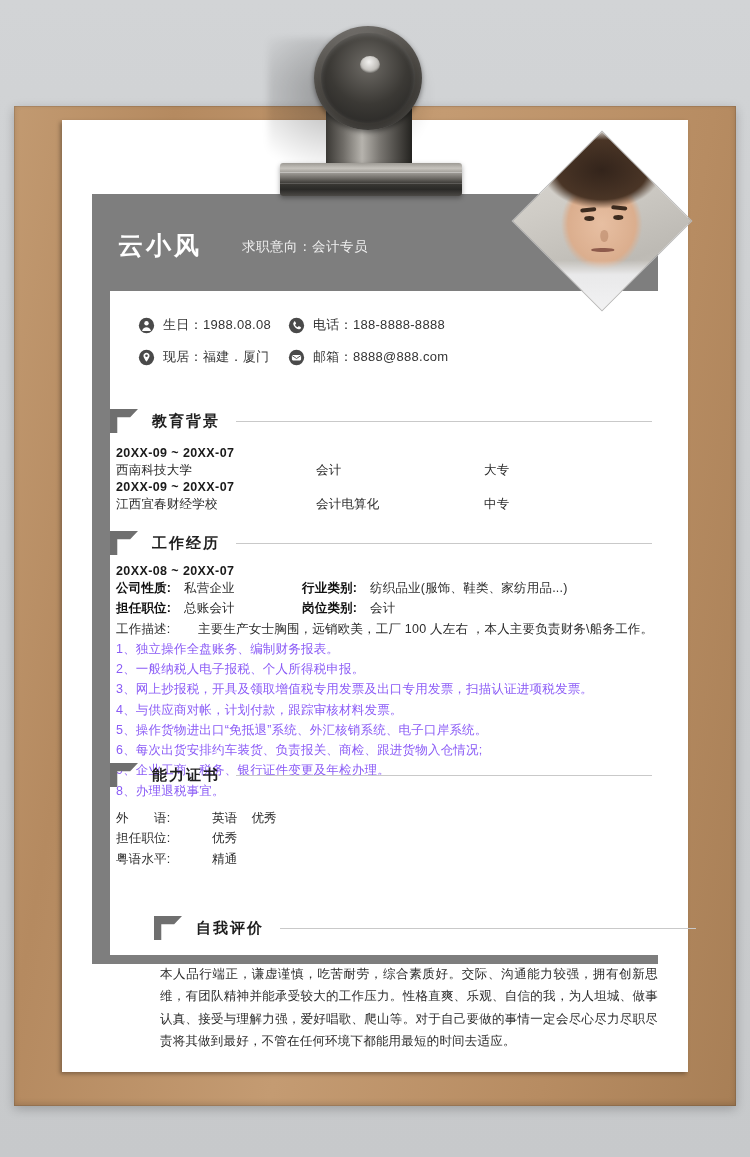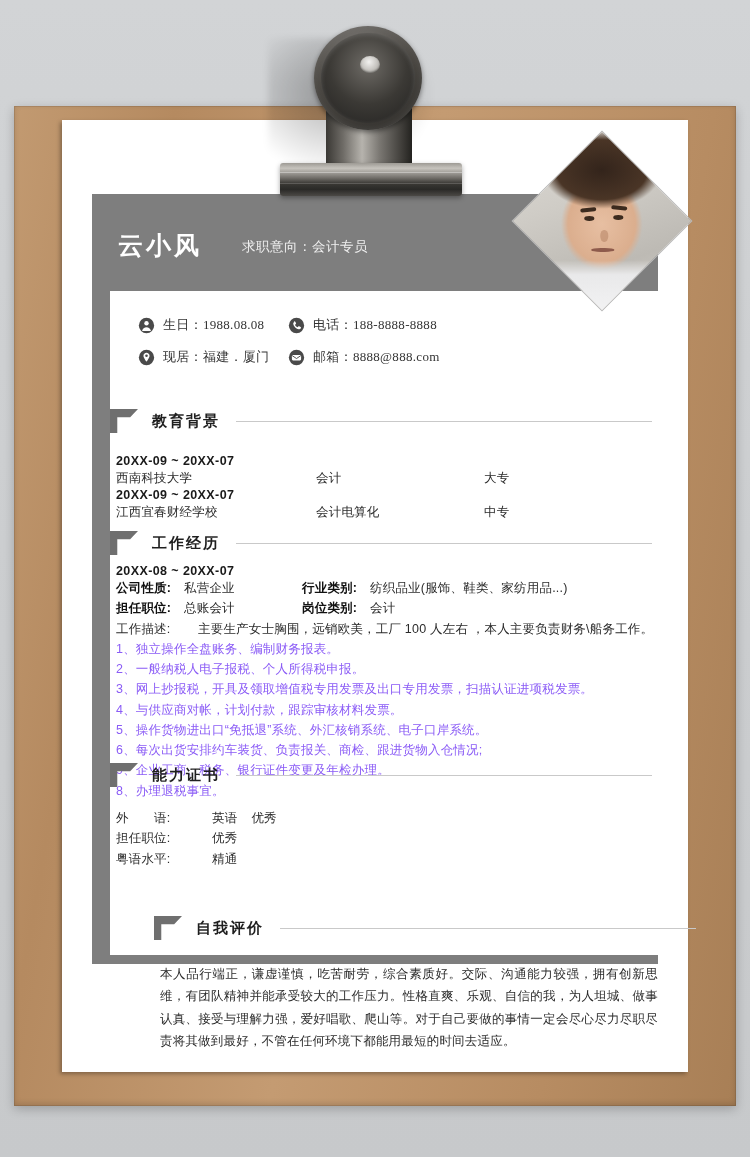--- a/index.html
+++ b/index.html
@@ -126,21 +126,21 @@
   
   .contacts{position:absolute;left:76px;top:196px;width:400px;}
   .contact-row{display:flex;margin-bottom:14px;}
   .contact-cell{display:flex;align-items:center;}
   .contact-cell.c1{width:150px;}
   .ico{
     width:17px;height:17px;margin-right:8px;flex:none;
     display:inline-block;position:relative;color:#4a4a4a;
   }
   .ico svg{display:block;}
-  .contact-txt{font-size:13px;color:#333;letter-spacing:.3px;white-space:nowrap;font-family:Liberation Serif, serif;}
+  .contact-txt{font-size:13px;color:#333;letter-spacing:.3px;white-space:nowrap;}
 
   
   .section{position:absolute;left:48px;width:548px;}
   .sec-head{display:flex;align-items:center;height:26px;}
   .flag{
     width:28px;height:24px;flex:none;margin-right:14px;
     background:#6f6f6f;
     clip-path:polygon(0 0, 100% 0, 72% 34%, 26% 34%, 26% 100%, 0 100%);
   }
   .sec-title{
@@ -258,21 +258,21 @@
             </div>
           </div>
         </div>
 
         <div class="section" style="top:288px;">
           <div class="sec-head">
             <span class="flag"></span>
             <span class="sec-title">教育背景</span>
             <span class="sec-rule"></span>
           </div>
-          <div style="margin-top:20px;margin-left:6px;">
+          <div style="margin-top:12px;margin-left:6px;">
             <div class="edu-date">20XX-09  ~  20XX-07</div>
             <div class="edu-row body-txt">
               <span class="edu-c1">西南科技大学</span>
               <span class="edu-c2">会计</span>
               <span>大专</span>
             </div>
             <div class="edu-date">20XX-09  ~  20XX-07</div>
             <div class="edu-row body-txt">
               <span class="edu-c1">江西宜春财经学校</span>
               <span class="edu-c2">会计电算化</span>

